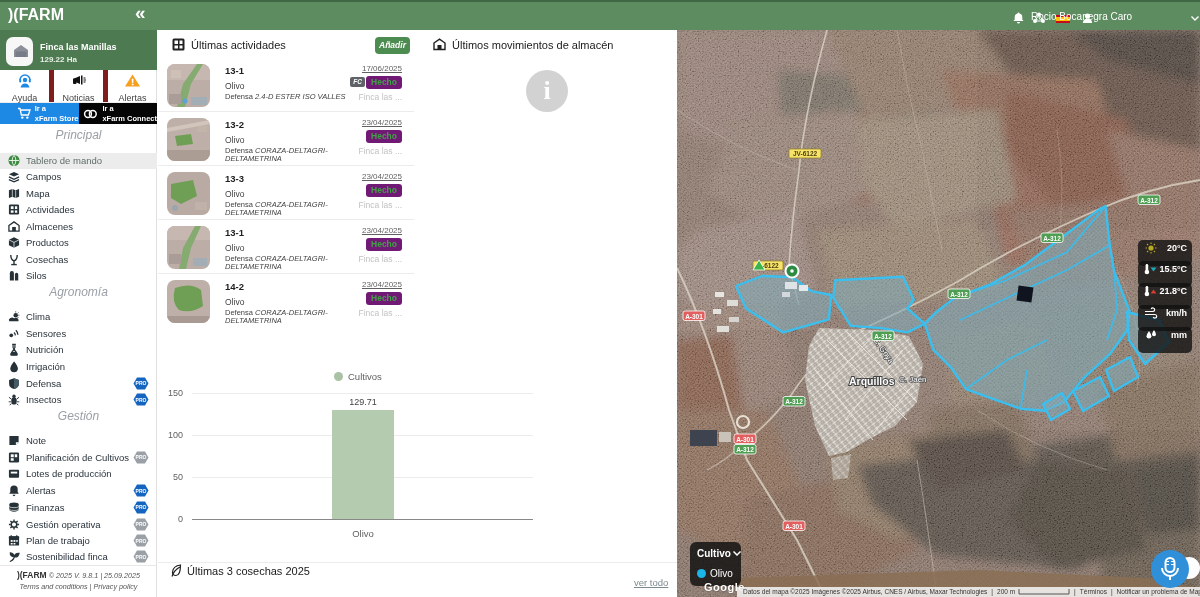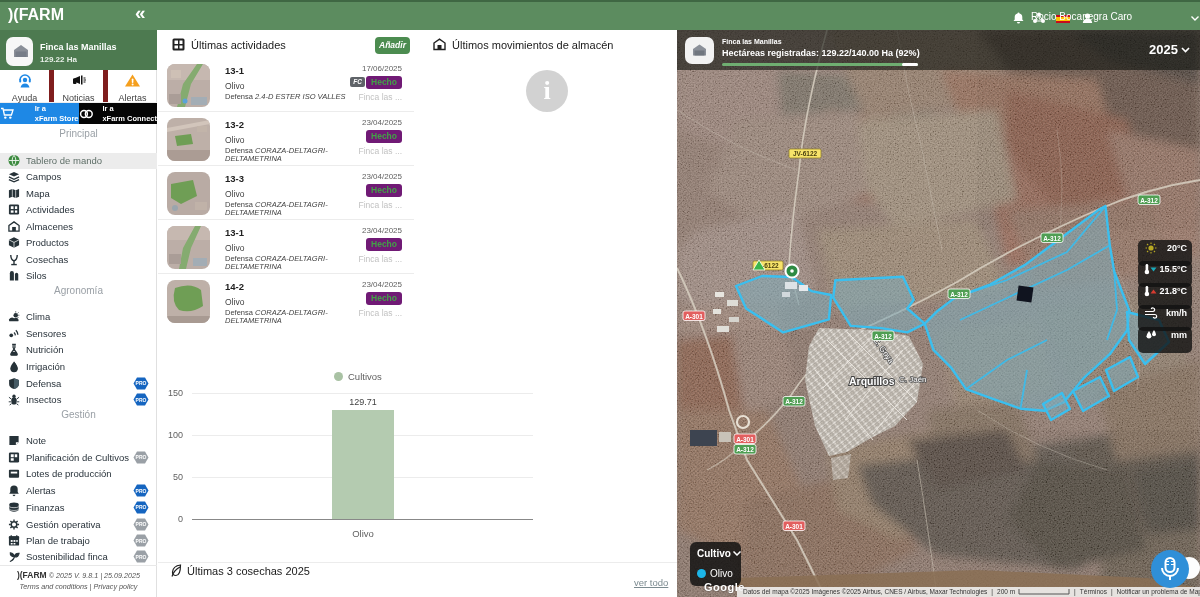--- a/index.html
+++ b/index.html
@@ -13,24 +13,24 @@
 #sidebar { position:absolute; left:0; top:30px; width:157px; height:567px; background:#fff; border-right:1px solid #e0e0e0; }
 #farmcard { position:absolute; left:0; top:0; width:157px; height:40px; background:#4d7a50; }
 #farmicon { position:absolute; left:6px; top:7px; width:27px; height:29px; background:#f7f7f7; border-radius:7px; }
 #farmcard .t1 { position:absolute; left:40px; top:12px; color:#fff; font-size:9px; font-weight:bold; }
 #farmcard .t2 { position:absolute; left:40px; top:25px; color:#e8f0e8; font-size:8px; font-weight:bold; }
 #iconrow { position:absolute; left:0; top:40px; width:157px; height:33px; display:flex; border-bottom:1px solid #eee; }
 #iconrow .cell { flex:1; text-align:center; border-right:5px solid #7f1d1d; padding-top:3px; }
 #iconrow .cell:last-child { border-right:none; }
 #iconrow .lbl { font-size:9px; color:#424242; margin-top:1px; }
 #storebtns { position:absolute; left:0; top:73px; width:157px; height:21px; display:flex; }
-.storebtn { flex:1; color:#fff; font-size:7.5px; font-weight:bold; line-height:1.25; display:flex; align-items:center; justify-content:space-between; gap:4px; }
+.storebtn { flex:1; color:#fff; font-size:7.5px; font-weight:bold; line-height:1.25; display:flex; align-items:center; justify-content:flex-end; gap:4px; }
 #storebtn1 { background:#1e88e5; }
 #storebtn2 { background:#050505; }
-.navhead { position:absolute; left:0; width:157px; text-align:center; color:#9aa0a6; font-size:10px; }
+.navhead { position:absolute; left:0; width:157px; text-align:center; color:#9aa0a6; font-size:12px;font-style:italic; }
 .ni { position:absolute; left:0; width:157px; height:16.5px; display:flex; align-items:center; padding-left:8px; color:#28323a; font-size:9.5px; white-space:nowrap; }
 .ni .nico { width:12px; height:12px; margin-right:6px; flex:none; display:flex; align-items:center; justify-content:center; }
 .ni.active { background:#ececec; color:#5f6f68; }
 .pro { position:absolute; right:8px; width:16px; height:13px; color:#fff; font-size:5px; font-weight:bold; display:flex; align-items:center; justify-content:center; }
 .pro svg { position:absolute; left:0; top:0; }
 .pro span { position:relative; }
 #sidefoot { position:absolute; left:0; top:535px; width:157px; border-top:1px solid #e8e8e8; text-align:center; padding-top:4px; }
 #sidefoot .l1 { font-size:7.2px; color:#555; font-style:italic; }
 #sidefoot .l1 b { font-style:normal; font-size:8.5px; font-weight:bold; color:#333; }
 #sidefoot .l2 { font-size:7.2px; color:#555; font-style:italic; margin-top:2px; }
@@ -40,21 +40,21 @@
 #addbtn { position:absolute; left:217px; top:7px; width:35px; height:17px; background:#4c8c50; color:#fff; border-radius:4px; font-size:8.5px; font-weight:bold; font-style:italic; text-align:center; line-height:17px; }
 #infocircle { position:absolute; left:368px; top:40px; width:42px; height:42px; border-radius:50%; background:#d2d2d2; color:#fff; text-align:center; font-family:"Liberation Serif",serif; font-weight:bold; font-size:26px; line-height:42px; }
 #actlist { position:absolute; left:0px; top:28px; width:256px; }
 .actrow { position:relative; height:54px; border-bottom:1px solid #ececec; overflow:hidden; }
 .actrow:last-child { border-bottom:none; }
 .thumb { position:absolute; left:9px; top:6px; width:43px; height:43px; border-radius:8px; overflow:hidden; }
 .actrow .title { position:absolute; left:67px; top:7px; font-size:9.5px; font-weight:bold; color:#212121; }
 .actrow .crop { position:absolute; left:67px; top:22.5px; font-size:8.5px; color:#424242; }
 .actrow .def { position:absolute; left:67px; top:34.5px; font-size:7.5px; color:#424242; width:112px; line-height:8px; }
 .actrow .def i { font-size:inherit; }
-.actrow .date { position:absolute; right:12px; top:6px; font-size:8px; color:#616161; }
+.actrow .date { position:absolute; right:12px; top:6px; font-size:8px; color:#616161;text-decoration:underline; }
 .actrow .hecho { position:absolute; right:12px; top:17.5px; background:#701a75; border-radius:3px; padding:1.5px 5px; font-size:8.5px; font-weight:bold; color:#43a047; }
 .actrow .fcchip { position:absolute; right:49px; top:18.5px; background:#5f6368; color:#fff; border-radius:2px; font-size:6.5px; font-style:italic; font-weight:bold; padding:1.5px 3px; }
 .actrow .finca { position:absolute; right:12px; top:33.5px; font-size:8.5px; color:#c2c2c2; }
 
 #legend { position:absolute; left:176px; top:341px; display:flex; align-items:center; gap:5px; font-size:9.5px; color:#616161; }
 #legdot { width:9px; height:9px; border-radius:50%; background:#a9c2a4; }
 .gline { position:absolute; left:34px; width:341px; height:1px; background:#ececec; }
 .glbl { position:absolute; left:0; width:25px; text-align:right; font-size:9px; color:#616161; }
 #axis0 { position:absolute; left:34px; top:489px; width:341px; height:1px; background:#888; }
 #bar { position:absolute; left:174px; top:379.7px; width:62px; height:109.3px; background:#b4cbb0; }
@@ -631,34 +631,20 @@
         <rect x="105" y="262" width="8" height="5" fill="#d2d8dc"></rect>
       </g>
 <g font-family="Liberation Sans, sans-serif" font-size="6.5" font-weight="bold" fill="#fff">
         <rect x="195" y="301" width="22" height="9.5" rx="2" fill="#4f9e53" stroke="#fff" stroke-width="0.8"></rect>
         <text x="206" y="308.5" text-anchor="middle">A-312</text>
       </g>
 <circle cx="115" cy="241" r="7.5" fill="#fff"></circle>
       <circle cx="115" cy="241" r="5.5" fill="#2e8b43"></circle>
       <circle cx="115" cy="241" r="1.8" fill="#fff"></circle>
 </svg>
-<div id="maphead">
-  <div id="mapheadicon"><svg width="29" height="27" viewBox="0 0 29 27">
-          <path d="M8 12 L14.5 7.5 L21 12 L21 18.5 L8 18.5 Z" fill="#8a8f98"></path>
-          <rect x="9.5" y="13.5" width="10" height="5" fill="#70767f"></rect>
-        </svg></div>
-  <div class="t1">Finca las Manillas</div>
-  <div class="t2">Hectáreas registradas: 129.22/140.00 Ha (92%)</div>
-  <div id="mapprog">
-        <div class="w"></div>
-      </div>
-  <div id="year">2025 <svg width="9" height="6" viewBox="0 0 9 6" style="margin-left:3px;">
-          <path d="M1 1 L4.5 4.5 L8 1" stroke="#fff" stroke-width="1.6" fill="none"></path>
-        </svg></div>
-</div>
 <div class="wpill" style="top:210.4px">
       <svg class="wic" viewBox="0 0 14 12">
         <circle cx="7" cy="6" r="2.6" fill="#b8a923"></circle>
         <g stroke="#b8a923" stroke-width="1.1">
           <path d="M7 0.5 V2 M7 10 V11.5 M1.5 6 H3 M11 6 H12.5 M3 2 L4.2 3.2 M9.8 8.8 L11 10 M3 10 L4.2 8.8 M9.8 3.2 L11 2"></path>
         </g>
       </svg>
       <span class="val">20°C</span>
     </div>
 <div class="wpill" style="top:231.1px">

